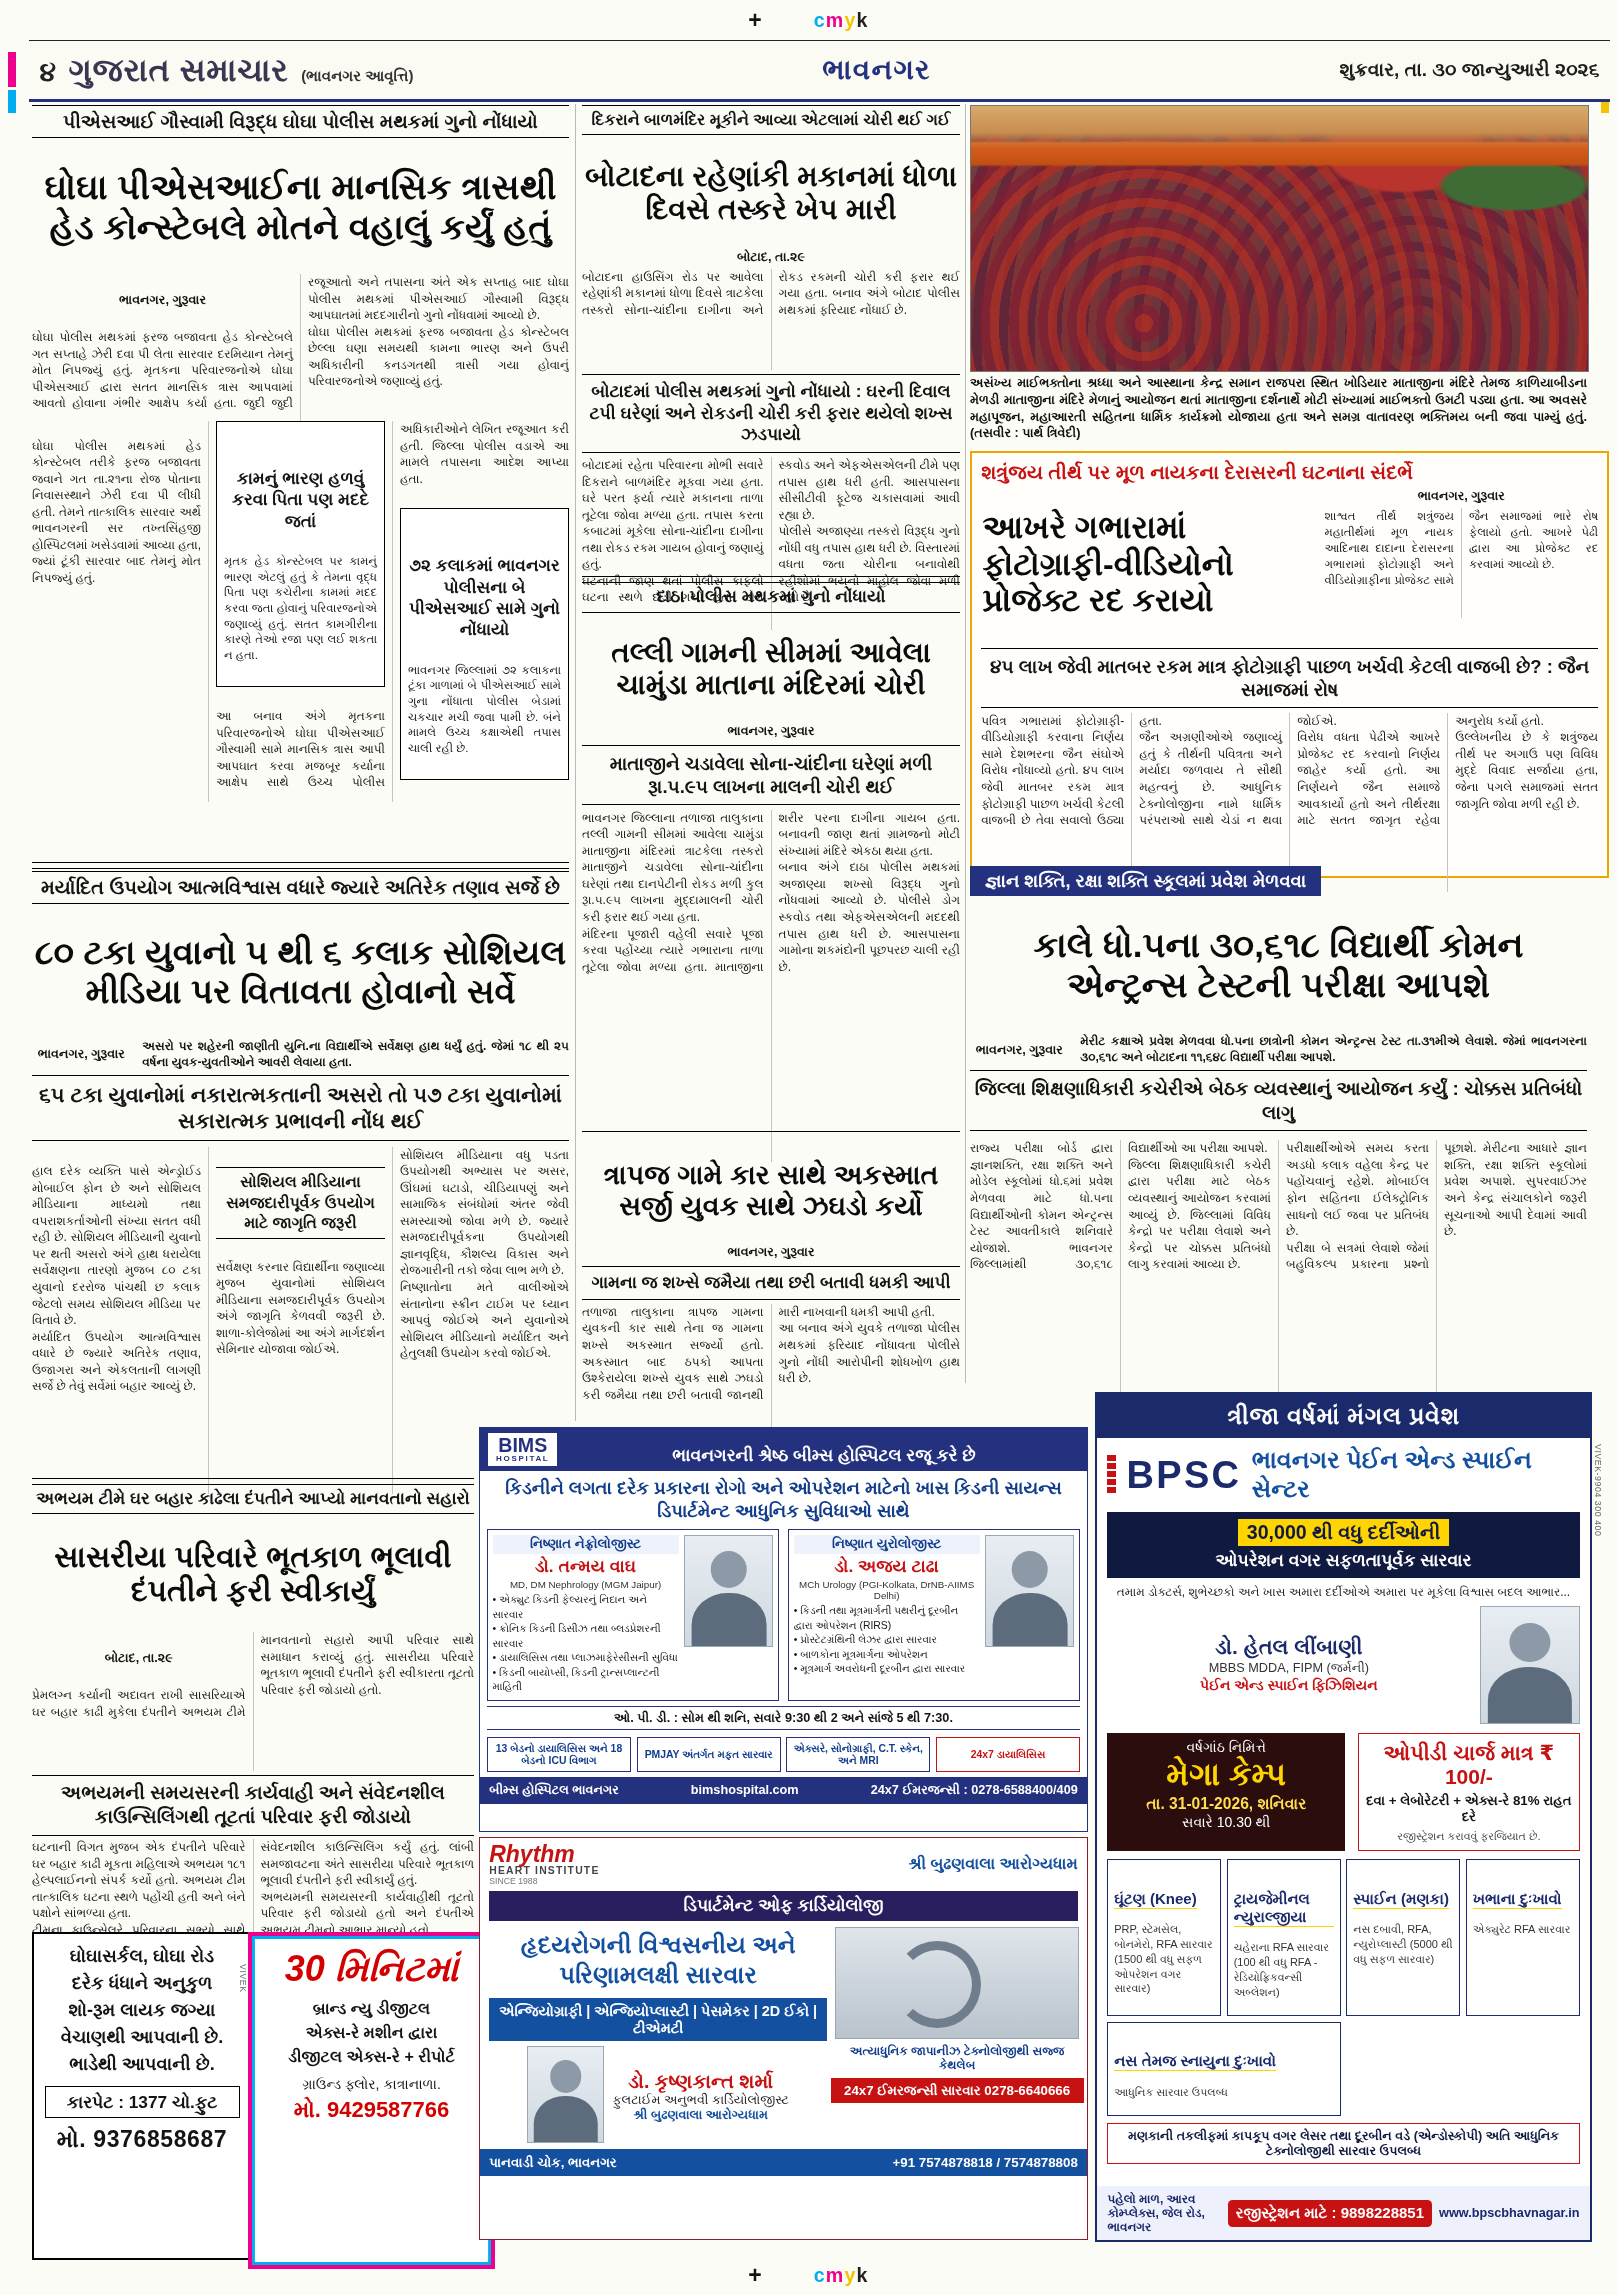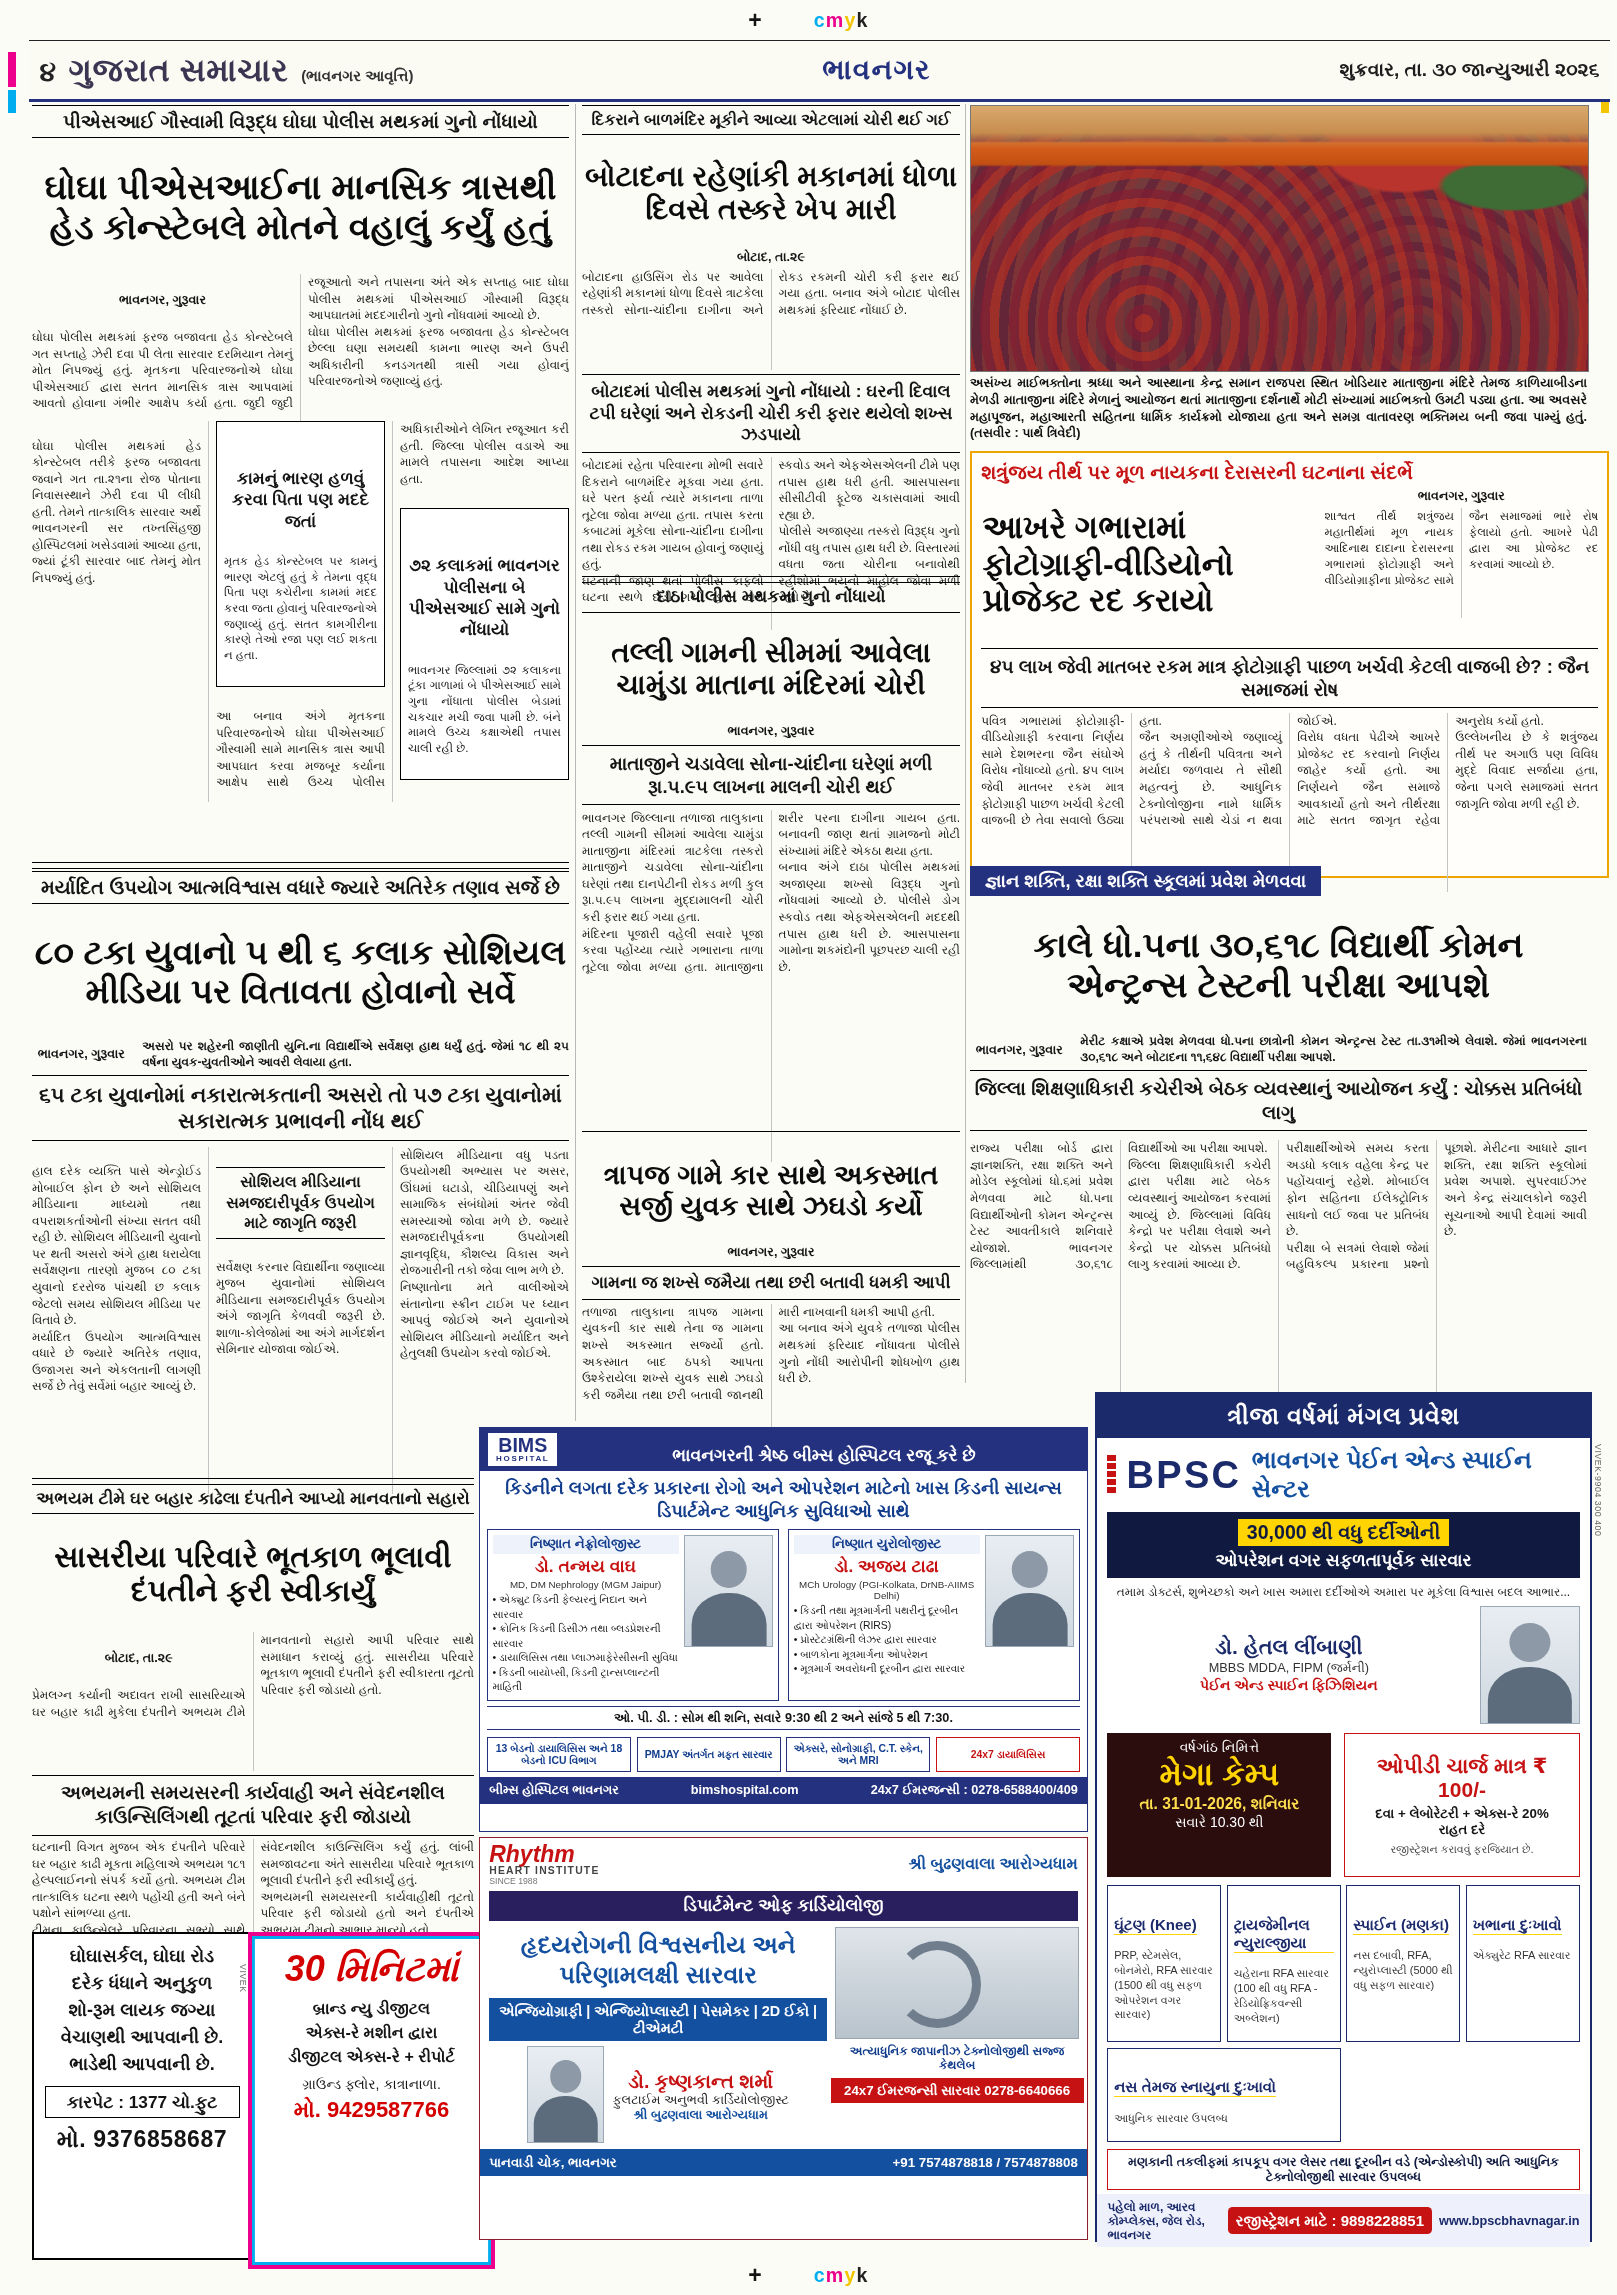--- a/index.html
+++ b/index.html
@@ -119,21 +119,21 @@
   .bp-doc .info{flex:1;text-align:center}
   .bp-docname{color:#1b2a6b;font-size:21px;font-weight:bold}
   .bp-docqual{font-size:12.7px;color:#333;padding:1.2px 0}
   .bp-doctitle{font-size:14px;font-weight:bold;color:#c61212}
   .bp-camp{display:flex;gap:13px;margin:4.6px 10.4px}
   .bp-camp .dark{flex:1.1;background:#2b0d0d;color:#fff;text-align:center;padding:5.8px}
   .bp-camp .dark .l1{font-size:14px}
   .bp-camp .dark .l2{font-size:32px;font-weight:bold;color:#ffd400}
   .bp-camp .dark .l3{font-size:15.6px;font-weight:bold;color:#ffde4d;padding-top:2.3px}
   .bp-camp .dark .l4{font-size:14px;padding-top:1.2px}
-  .bp-camp .opd{flex:1;border:1.7px solid #c61212;text-align:center;padding:20px}
+  .bp-camp .opd{flex:1;border:1.7px solid #c61212;text-align:center;padding:7px}
   .bp-camp .opd .o1{color:#c61212;font-size:21px;font-weight:bold}
   .bp-camp .opd .o2{font-size:13.3px;font-weight:bold;padding:4.6px 0}
   .bp-camp .opd .o3{font-size:11px;color:#444}
   .bp-serv{display:grid;grid-template-columns:1fr 1fr 1fr 1fr;gap:5.8px;margin:3.5px 10.4px}
   .bp-cell{border:1.2px solid #1b2a6b;padding:4.6px 5.8px}
   .bp-cell h5{color:#1b2a6b;font-size:15px;font-weight:bold;border-bottom:1.7px solid #ffd400;display:inline-block;margin-bottom:2.3px}
   .bp-cell p{font-size:11px;line-height:1.35;color:#333}
   .bp-endo{border:1.7px solid #c61212;margin:3.5px 10.4px;padding:4.6px;font-size:12.7px;font-weight:bold;text-align:center;color:#101a40}
   .bp-foot{display:flex;justify-content:space-between;align-items:center;gap:7px;background:#eef1fb;padding:5.8px 10.4px;margin-top:auto}
   .bp-addr{font-size:12px;font-weight:bold;color:#1b2a6b;flex:1}
@@ -409,21 +409,21 @@
     </div>
     <div class="bp-camp">
       <div class="dark">
         <div class="l1">વર્ષગાંઠ નિમિત્તે</div>
         <div class="l2">મેગા કેમ્પ</div>
         <div class="l3">તા. 31-01-2026, શનિવાર</div>
         <div class="l4">સવારે 10.30 થી</div>
       </div>
       <div class="opd">
         <div class="o1">ઓપીડી ચાર્જ માત્ર ₹ 100/-</div>
-        <div class="o2">દવા + લેબોરેટરી + એક્સ-રે 20% રાહત દરે</div>
+        <div class="o2">દવા + લેબોરેટરી + એક્સ-રે 81% રાહત દરે</div>
         <div class="o3">રજીસ્ટ્રેશન કરાવવું ફરજિયાત છે.</div>
       </div>
     </div>
     <div class="bp-serv">
       <div class="bp-cell">
         <h5>ઘૂંટણ (Knee)</h5>
         <p>PRP, સ્ટેમસેલ, બોનમેરો, RFA સારવાર (1500 થી વધુ સફળ ઓપરેશન વગર સારવાર)</p>
       </div>
       <div class="bp-cell">
         <h5>ટ્રાયજેમીનલ ન્યુરાલ્જીયા</h5>

